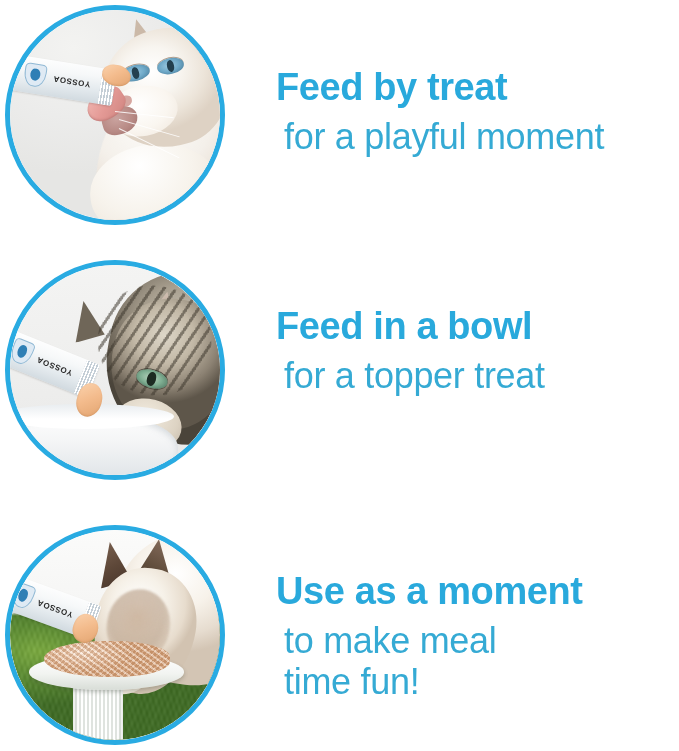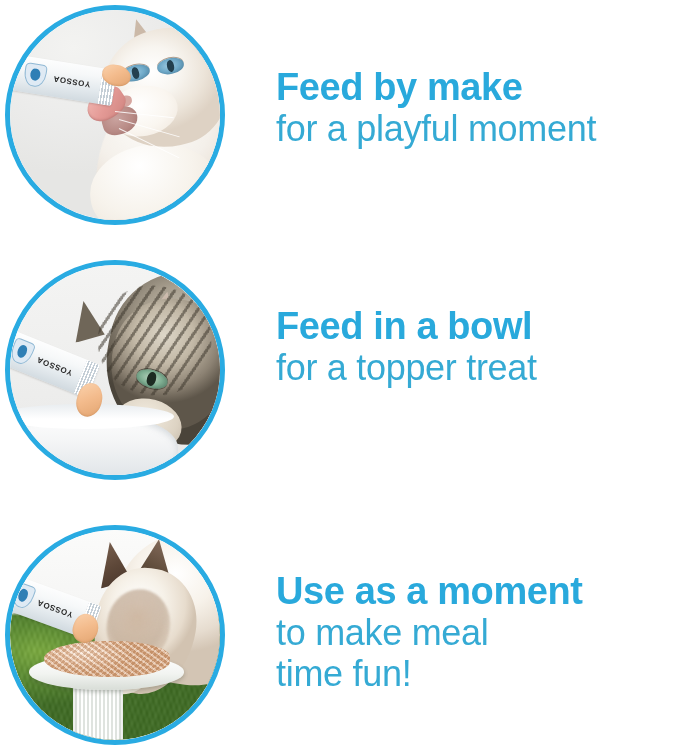--- a/index.html
+++ b/index.html
@@ -465,21 +465,21 @@
     margin: 0;
     font-family: "Liberation Sans", sans-serif;
     font-weight: 700;
     font-size: 38px;
     line-height: 42px;
     letter-spacing: -0.4px;
     color: #29a9dc;
     white-space: nowrap;
   }
   .subline {
-    margin: 0;
+    margin: 8px;
     font-family: "Liberation Sans", sans-serif;
     font-weight: 400;
     font-size: 36px;
     line-height: 41px;
     letter-spacing: -0.3px;
     color: #35aad4;
     white-space: pre-line;
   }
 </style>
 </head>
@@ -515,21 +515,21 @@
             <span class="badge" style="left:30%;top:16%;width:17%;height:66%;"></span>
             <span class="brand" style="font-size:8px;left:52%;">YOSSOA</span>
             <span class="seam"></span>
           </div>
           <div class="paste" style="left:44%;top:26%;width:14%;height:10%;transform:rotate(12deg);"></div>
         </div>
       </div>
     </div>
 
     <div class="text-block">
-      <h2 class="headline">Feed by make</h2>
+      <h2 class="headline">Feed by treat</h2>
       <p class="subline">for a playful moment</p>
     </div>
   </section>
 
   <section class="row row-2">
 
     <div class="photo-wrap">
       <div class="photo-inner">
         <div class="scene-2">
           <div class="tab-body"></div>

